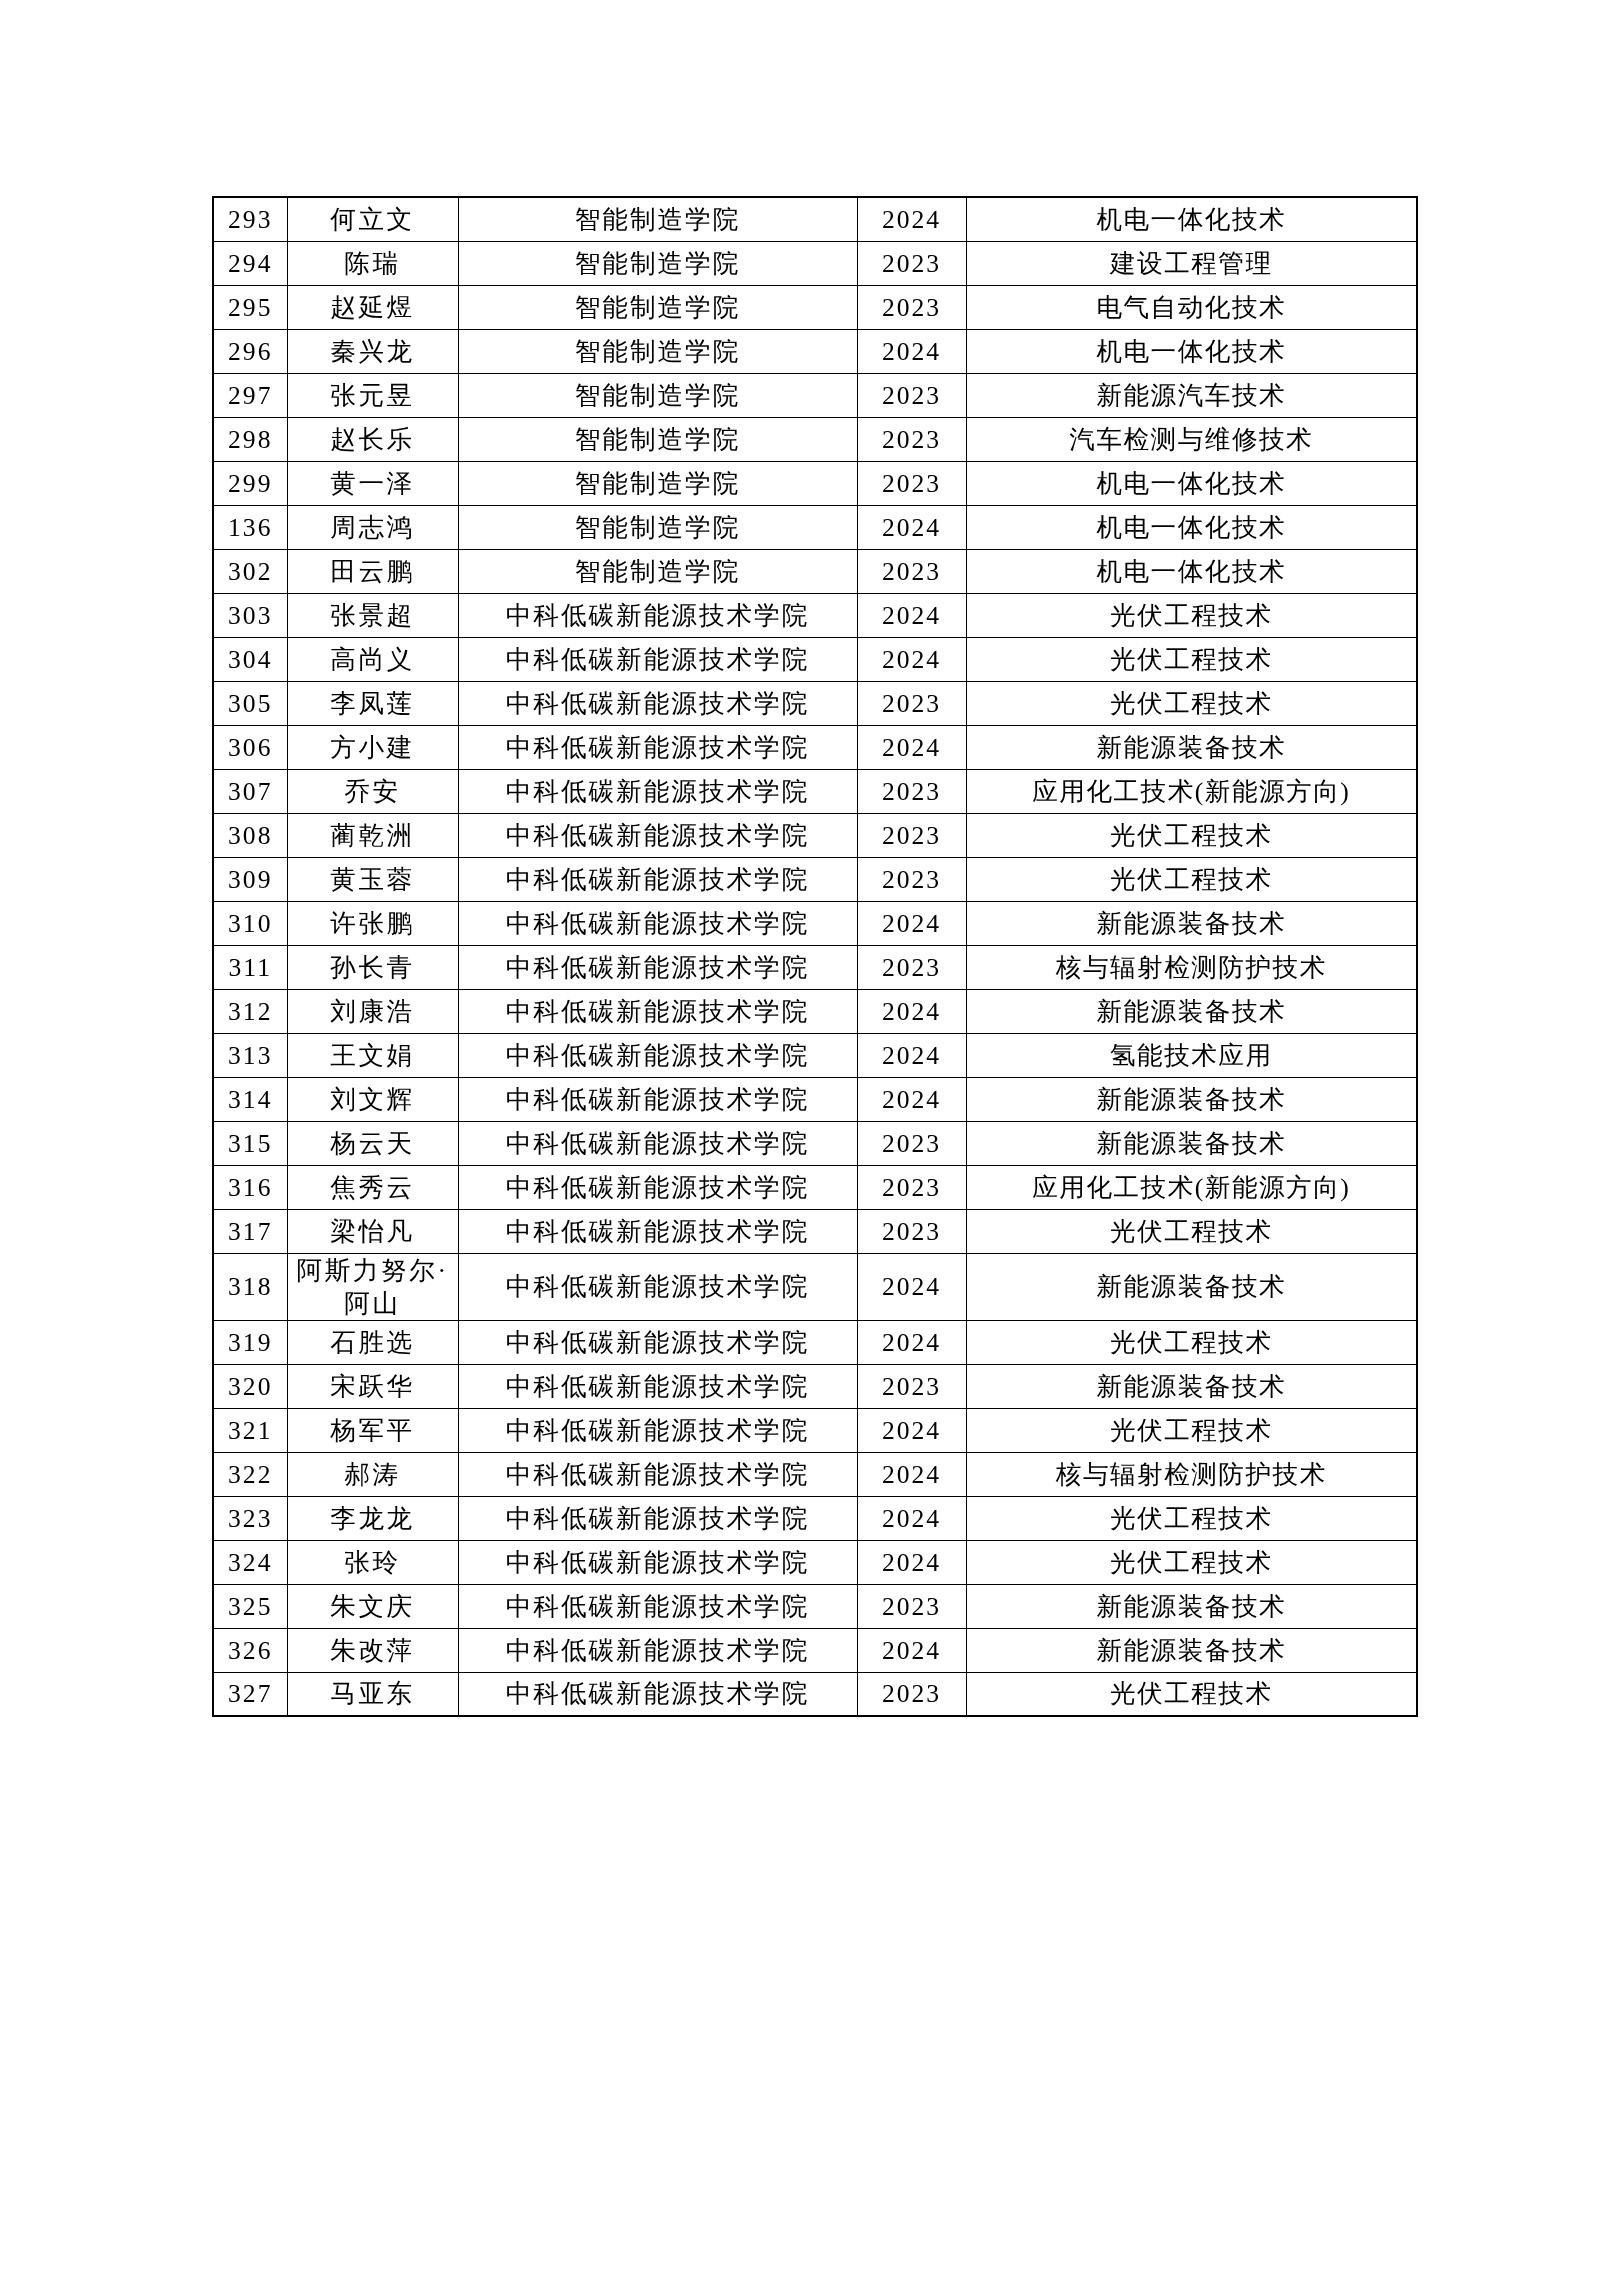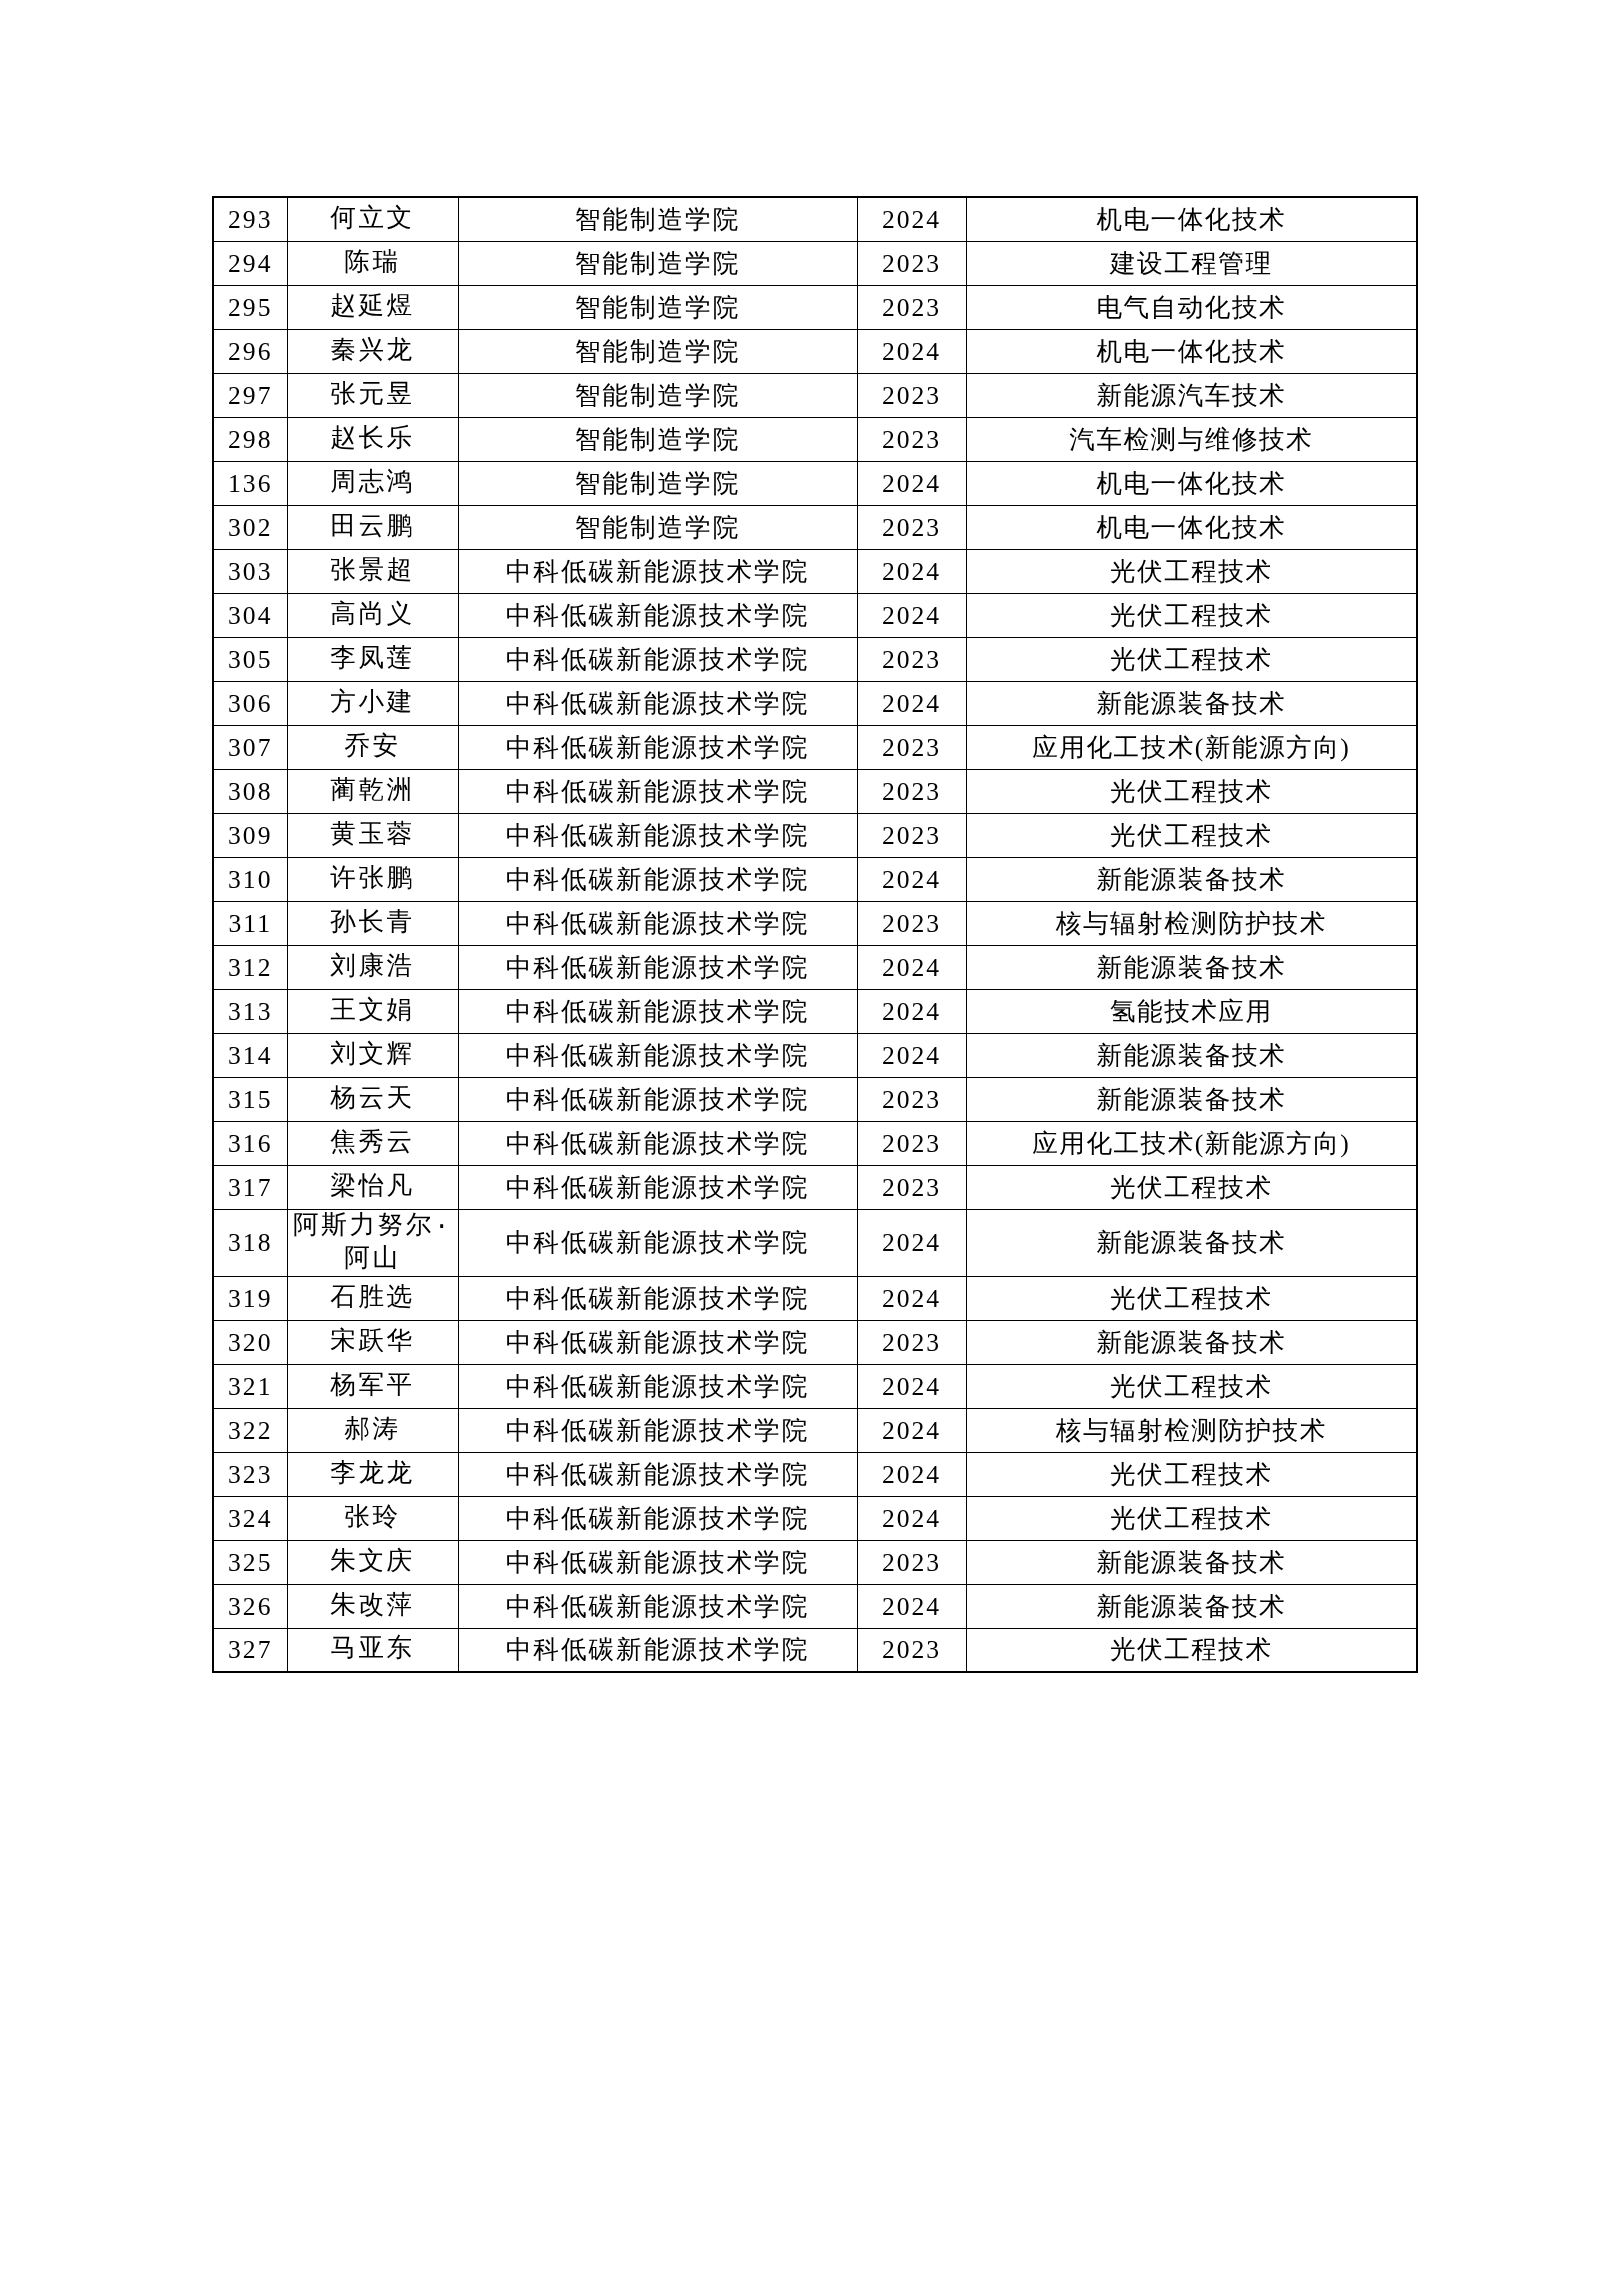--- a/index.html
+++ b/index.html
@@ -30,21 +30,21 @@
     text-align: center;
     vertical-align: middle;
     font-size: 25.6px;
     line-height: 33px;
     padding: 0;
     height: 44px;
     box-sizing: border-box;
     word-break: break-all;
   }
   td.num    { letter-spacing: 2px; }
-  td.name   { padding: 0 26.6px; letter-spacing: 2.6px; font-family: Liberation Mono, monospace; }
+  td.name   { padding: 0 26.6px; letter-spacing: 2.6px; }
   td.college{ letter-spacing: 2px; margin-top: 28px; }
   td.year   { letter-spacing: 2px; }
   td.major  { letter-spacing: 1.5px; }
   col.c-num    { width: 74px; }
   col.c-name   { width: 171px; }
   col.c-college{ width: 399px; }
   col.c-year   { width: 109px; }
   col.c-major  { width: 451px; }
 </style>
 </head>
@@ -96,20 +96,27 @@
           <td class="major">新能源汽车技术</td>
         </tr>
         <tr>
           <td class="num">298</td>
           <td class="name">赵长乐</td>
           <td class="college">智能制造学院</td>
           <td class="year">2023</td>
           <td class="major">汽车检测与维修技术</td>
         </tr>
         <tr>
+          <td class="num">299</td>
+          <td class="name">黄一泽</td>
+          <td class="college">智能制造学院</td>
+          <td class="year">2023</td>
+          <td class="major">机电一体化技术</td>
+        </tr>
+        <tr>
           <td class="num">136</td>
           <td class="name">周志鸿</td>
           <td class="college">智能制造学院</td>
           <td class="year">2024</td>
           <td class="major">机电一体化技术</td>
         </tr>
         <tr>
           <td class="num">302</td>
           <td class="name">田云鹏</td>
           <td class="college">智能制造学院</td>

